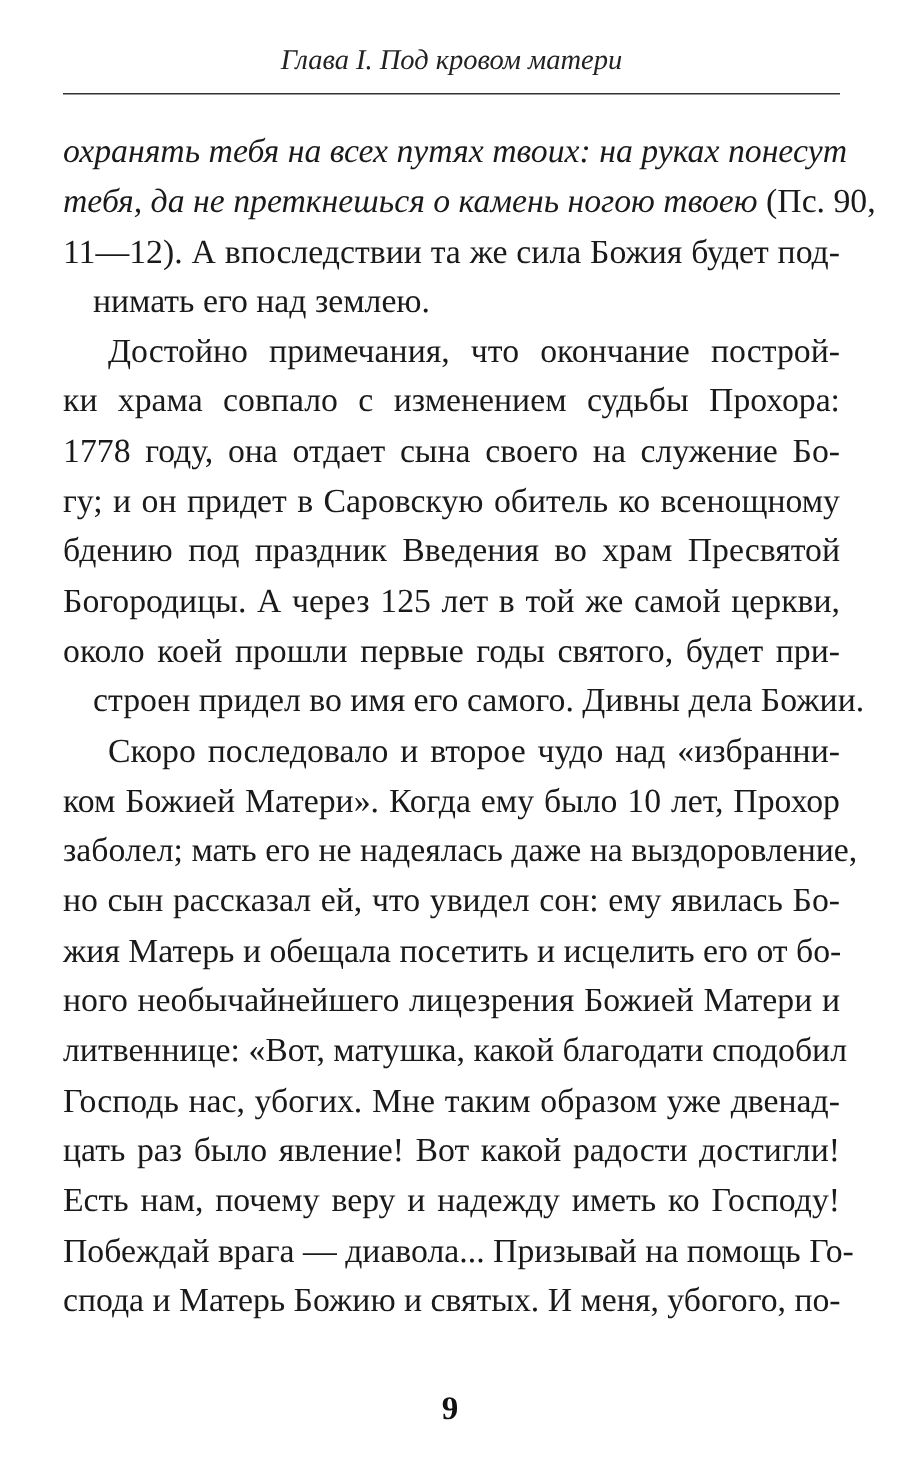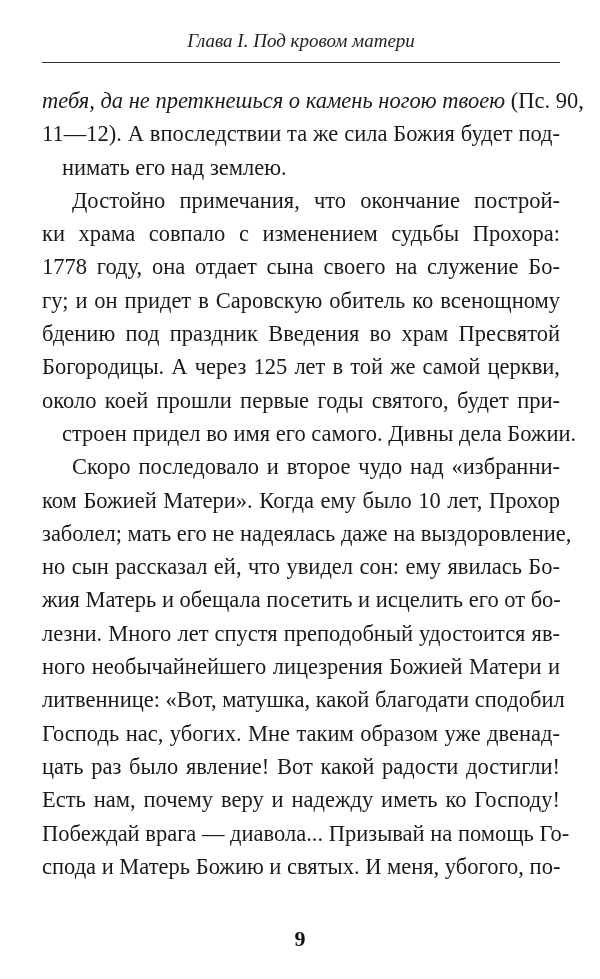--- a/index.html
+++ b/index.html
@@ -27,37 +27,37 @@
     font-family: "Liberation Serif", serif; font-weight: bold; font-size: 22px; color: #111;
   }
 </style>
 </head>
 <body>
 
 <div class="header">Глава I. Под кровом матери</div>
 <div class="rule"></div>
 
 <div class="body-text">
+  <span class="line"><span class="it">охранять тебя на всех путях твоих: на руках понесут</span><span></span></span>
   <span class="line"><span class="it">тебя, да не преткнешься о камень ногою твоею</span><span> (Пс. 90,</span></span>
   <span class="line">11—12). А впоследствии та же сила Божия будет под-</span>
   <span class="line last">нимать его над землею.</span>
   <span class="line indent">Достойно примечания, что окончание построй-</span>
   <span class="line">ки храма совпало с изменением судьбы Прохора:</span>
   <span class="line">1778 году, она отдает сына своего на служение Бо-</span>
   <span class="line">гу; и он придет в Саровскую обитель ко всенощному</span>
   <span class="line">бдению под праздник Введения во храм Пресвятой</span>
   <span class="line">Богородицы. А через 125 лет в той же самой церкви,</span>
   <span class="line">около коей прошли первые годы святого, будет при-</span>
   <span class="line last">строен придел во имя его самого. Дивны дела Божии.</span>
   <span class="line indent">Скоро последовало и второе чудо над «избранни-</span>
   <span class="line">ком Божией Матери». Когда ему было 10 лет, Прохор</span>
   <span class="line">заболел; мать его не надеялась даже на выздоровление,</span>
   <span class="line">но сын рассказал ей, что увидел сон: ему явилась Бо-</span>
   <span class="line">жия Матерь и обещала посетить и исцелить его от бо-</span>
-  <span class="line">лезни. Много лет спустя преподобный удостоится яв-</span>
   <span class="line">ного необычайнейшего лицезрения Божией Матери и</span>
   <span class="line">литвеннице: «Вот, матушка, какой благодати сподобил</span>
   <span class="line">Господь нас, убогих. Мне таким образом уже двенад-</span>
   <span class="line">цать раз было явление! Вот какой радости достигли!</span>
   <span class="line">Есть нам, почему веру и надежду иметь ко Господу!</span>
   <span class="line">Побеждай врага — диавола... Призывай на помощь Го-</span>
   <span class="line">спода и Матерь Божию и святых. И меня, убогого, по-</span>
 
 </div>
 

